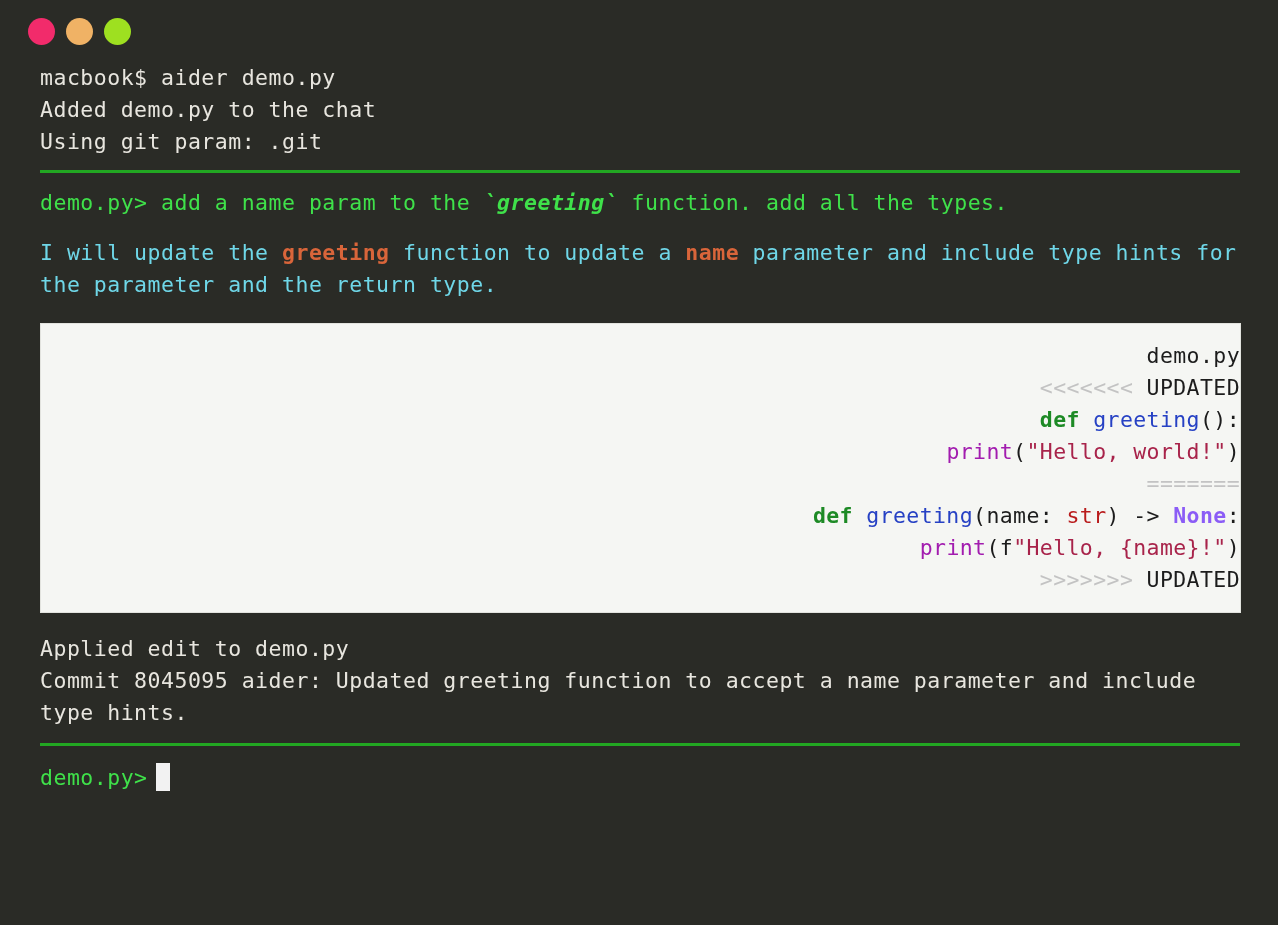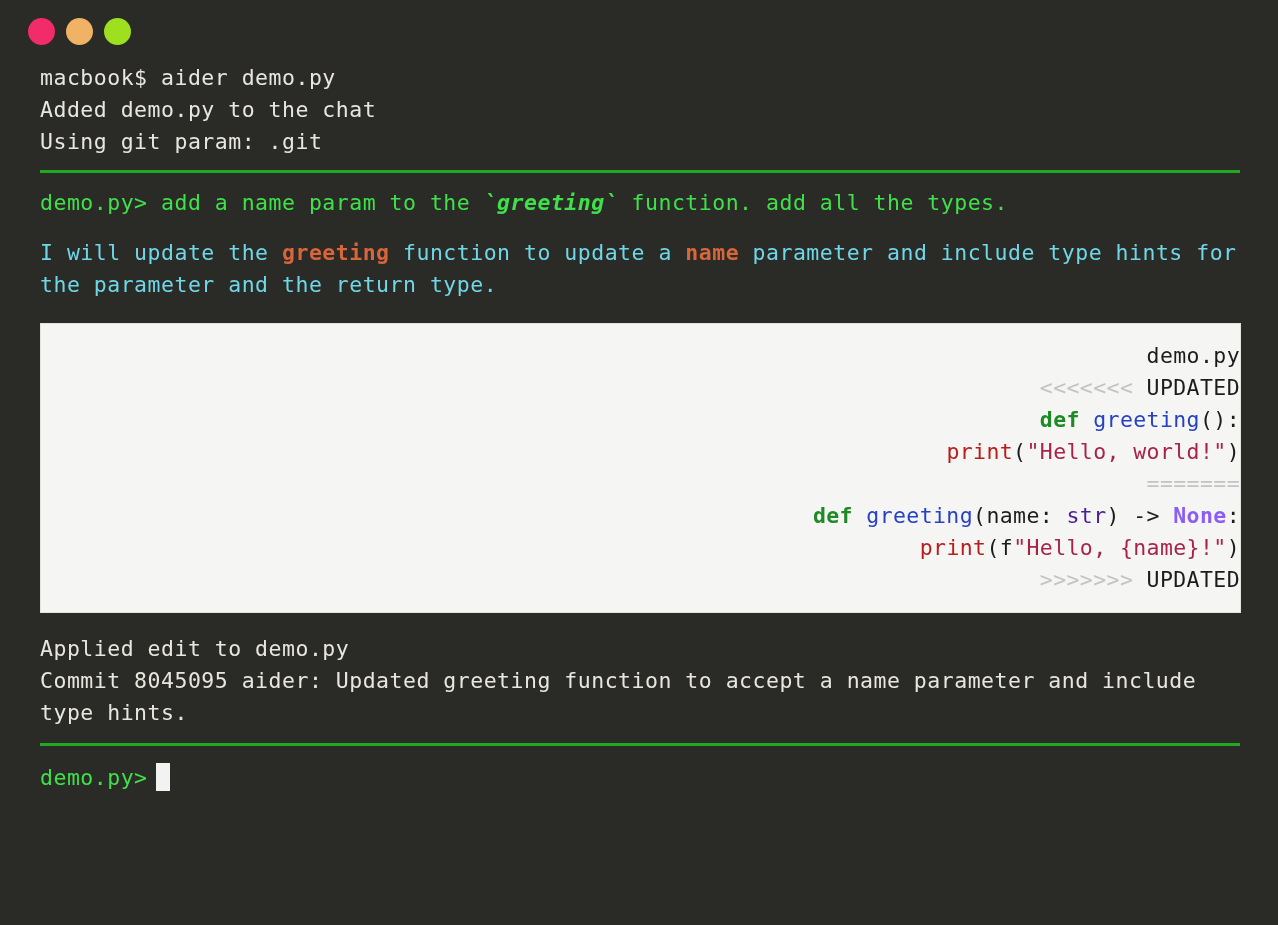--- a/index.html
+++ b/index.html
@@ -91,23 +91,23 @@
     line-height: 32px;
     letter-spacing: 0.4px;
     white-space: pre;
     color: #1c1c1c;
     text-align: right;
   }
   .c-marker  { color: #c3c3c3; }
   .c-plain   { color: #1c1c1c; }
   .c-kw      { color: #1d8a25; font-weight: bold; margin-left: 44px; }
   .c-fn      { color: #2641c4; }
-  .c-builtin { color: #b91c1c; }
+  .c-builtin { color: #a21caf; }
   .c-str     { color: #a8234a; }
-  .c-type    { color: #4c1d95; }
+  .c-type    { color: #b91c1c; }
   .c-none    { color: #8b5cf6; font-weight: bold; }
 
   
   .cursor {
     display: inline-block;
     width: 14px;
     height: 28px;
     background: #f2f2f2;
     vertical-align: -6px;
     margin-left: 8px;

